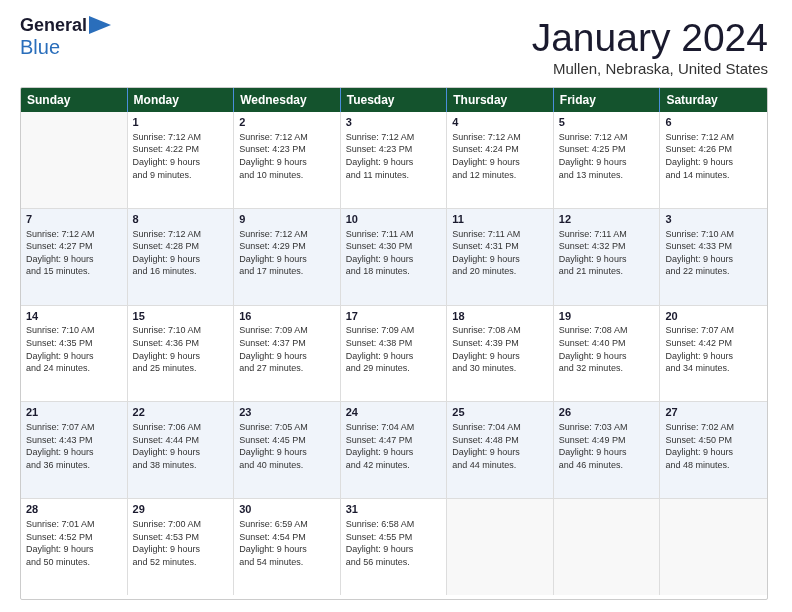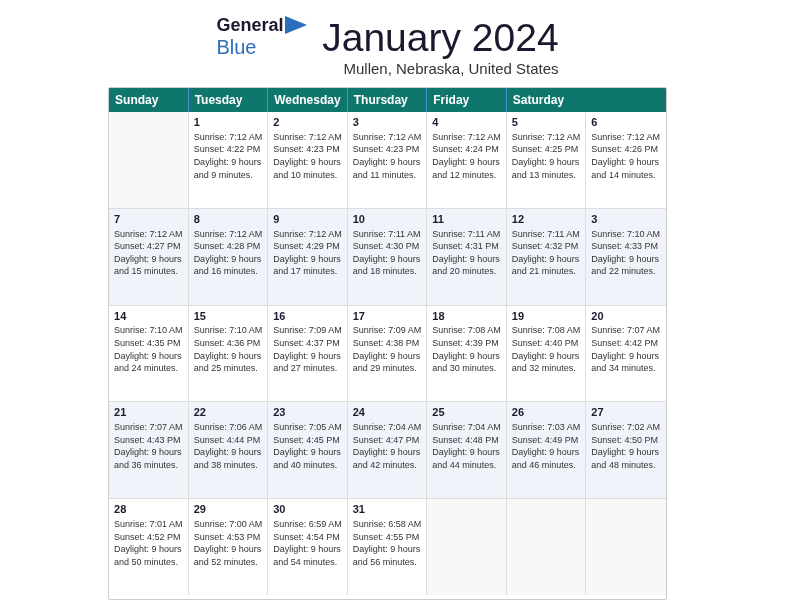--- a/index.html
+++ b/index.html
@@ -6,24 +6,23 @@
     body {
       font-family: Arial, sans-serif;
       background: #fff;
       width: 792px;
       height: 612px;
       overflow: hidden;
     }
     .page {
       width: 792px;
       height: 612px;
-      padding: 16px 37px 12px 20px;
+      padding: 16px 24px 12px 20px;
       display: flex;
       flex-direction: column;
-      align-items: center;
     }
     .header {
       display: flex;
       justify-content: space-between;
       align-items: flex-start;
       margin-bottom: 10px;
     }
     .logo {
       display: flex;
       flex-direction: column;
@@ -57,21 +56,21 @@
     }
     .calendar {
       flex: 1;
       border: 1px solid #ccc;
       border-radius: 2px;
       overflow: hidden;
     }
     .cal-header {
       display: grid;
       grid-template-columns: repeat(7, 1fr);
-      background: #0f766e;
+      background: #14532d;
     }
     .cal-header-cell {
       color: #fff;
       font-size: 12px;
       font-weight: bold;
       padding: 5px 6px;
       text-align: left;
       border-right: 1px solid #4a8edb;
     }
     .cal-header-cell:last-child { border-right: none; }
@@ -132,22 +131,23 @@
     </div>
     <div class="title-area">
       <div class="main-title">January 2024</div>
       <div class="subtitle">Mullen, Nebraska, United States</div>
     </div>
   </div>
 
   <div class="calendar">
     <div class="cal-header">
       <div class="cal-header-cell">Sunday</div>
+      <div class="cal-header-cell">Monday</div>
+      <div class="cal-header-cell">Wednesday</div>
       <div class="cal-header-cell">Tuesday</div>
-      <div class="cal-header-cell">Wednesday</div>
       <div class="cal-header-cell">Thursday</div>
       <div class="cal-header-cell">Friday</div>
       <div class="cal-header-cell">Saturday</div>
     </div>
     <div class="cal-body" id="cal-body">
     <div class="cal-row">
           <div class="cal-cell empty"></div>
           <div class="cal-cell">
             <span class="day-num">1</span>
             <div class="day-info">Sunrise: 7:12 AM<br>Sunset: 4:22 PM<br>Daylight: 9 hours<br>and 9 minutes.</div>

